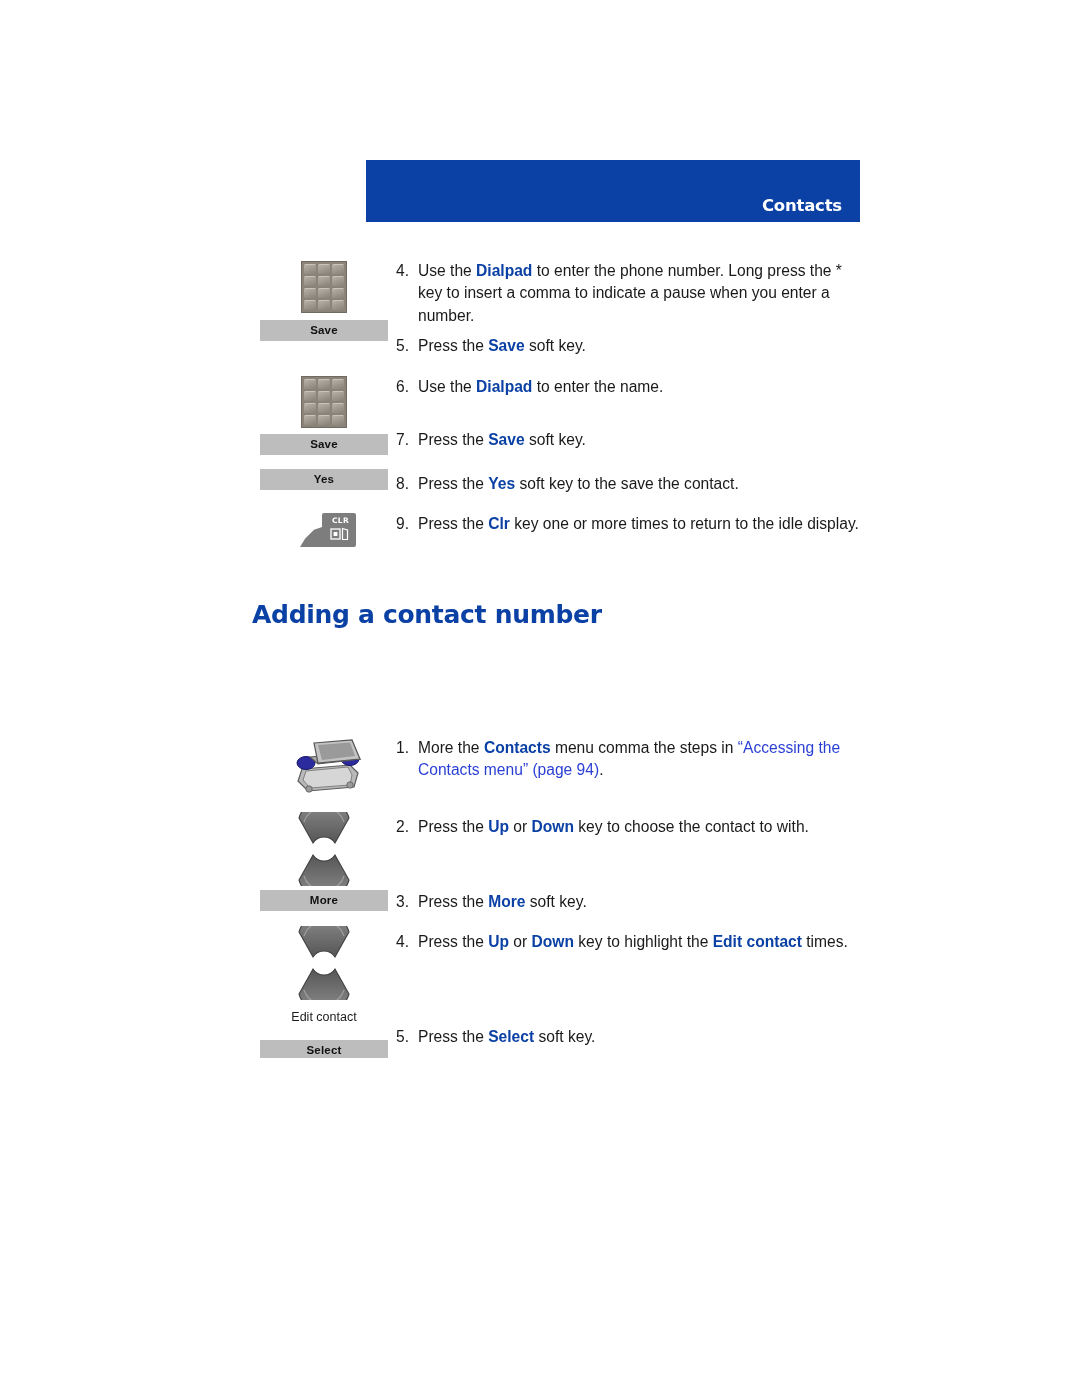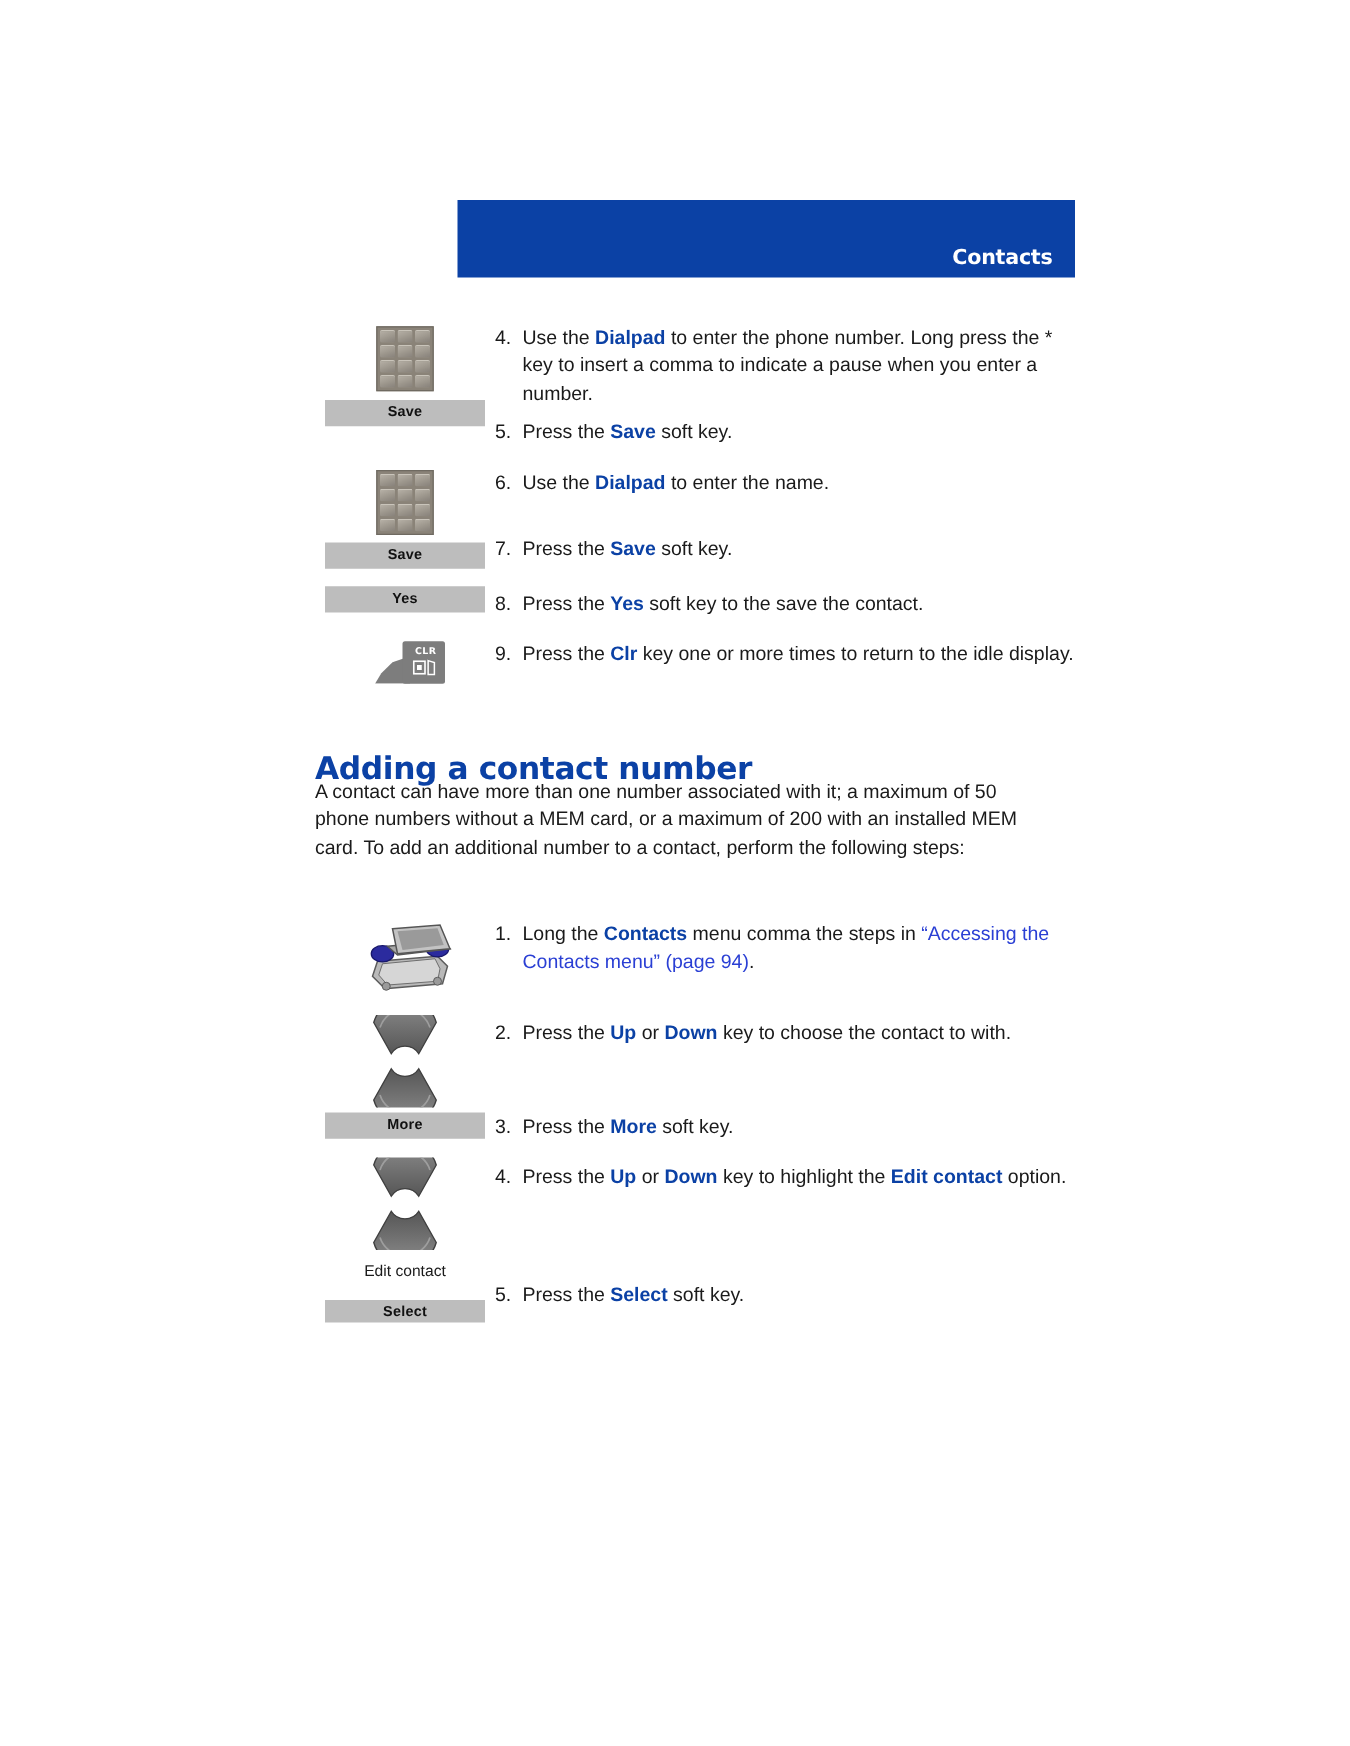--- a/index.html
+++ b/index.html
@@ -265,21 +265,20 @@
       <div class="lbl">CLR</div>
       <svg class="glyph" viewBox="0 0 20 14">
         <rect x="1" y="2" width="9" height="10" fill="none" stroke="#ffffff" stroke-width="1.3"></rect>
         <rect x="3.6" y="5" width="3.8" height="4" fill="#ffffff"></rect>
         <path d="M12.5 1.5 L17.5 3 L17.5 12.5 L12.5 12.5 Z" fill="none" stroke="#ffffff" stroke-width="1.2"></path>
       </svg>
     </div>
   </div>
 
   <div class="sec-head">Adding a contact number</div>
-  <div class="para">A contact can have more than one number associated with it; a maximum of 50 phone numbers without a MEM card, or a maximum of 200 with an installed MEM card. To add an additional number to a contact, perform the following steps:</div>
 
   <div class="icon-wrap" style="left:292px; top:735px;">
     <svg class="contactsicon" viewBox="0 0 72 60">
 
       <path d="M10 34 L58 30 L66 38 L62 52 L16 56 L6 46 Z" fill="#b9b9b9" stroke="#5c5c5c" stroke-width="1.2"></path>
       <path d="M14 36 L56 32 L60 40 L58 50 L18 53 L11 45 Z" fill="#d6d6d6" stroke="#6e6e6e" stroke-width="0.8"></path>
 
       <ellipse cx="14" cy="28" rx="9" ry="6.5" fill="#2b2b9e" stroke="#17176b" stroke-width="1"></ellipse>
       <ellipse cx="58" cy="24" rx="9" ry="6.5" fill="#2b2b9e" stroke="#17176b" stroke-width="1"></ellipse>
 
@@ -359,33 +358,33 @@
         <span class="num">8.</span>
         <span class="txt"><span>Press the </span><b class="kw">Yes</b><span> soft key to the save the contact.</span></span>
       </div>
     <div class="step" id="step-t5" style="top:513px;">
         <span class="num">9.</span>
         <span class="txt"><span>Press the </span><b class="kw">Clr</b><span> key one or more times to return to the idle display.</span></span>
       </div>
 
     <div class="step" id="step-b0" style="top:737px;">
         <span class="num">1.</span>
-        <span class="txt"><span>Long the </span><b class="kw">Contacts</b><span> menu comma the steps in </span><a class="xref" href="#">“Accessing the Contacts menu” (page 94)</a><span>.</span></span>
+        <span class="txt"><span>More the </span><b class="kw">Contacts</b><span> menu comma the steps in </span><a class="xref" href="#">“Accessing the Contacts menu” (page 94)</a><span>.</span></span>
       </div>
     <div class="step" id="step-b1" style="top:816px;">
         <span class="num">2.</span>
         <span class="txt"><span>Press the </span><b class="kw">Up</b><span> or </span><b class="kw">Down</b><span> key to choose the contact to with.</span></span>
       </div>
     <div class="step" id="step-b2" style="top:891px;">
         <span class="num">3.</span>
         <span class="txt"><span>Press the </span><b class="kw">More</b><span> soft key.</span></span>
       </div>
     <div class="step" id="step-b3" style="top:931px;">
         <span class="num">4.</span>
-        <span class="txt"><span>Press the </span><b class="kw">Up</b><span> or </span><b class="kw">Down</b><span> key to highlight the </span><b class="kw">Edit contact</b><span> option.</span></span>
+        <span class="txt"><span>Press the </span><b class="kw">Up</b><span> or </span><b class="kw">Down</b><span> key to highlight the </span><b class="kw">Edit contact</b><span> times.</span></span>
       </div>
     <div class="step" id="step-b4" style="top:1026px;">
         <span class="num">5.</span>
         <span class="txt"><span>Press the </span><b class="kw">Select</b><span> soft key.</span></span>
       </div>
   </div>
 
   <div class="pagenum">
     <span>95</span>
   </div>

